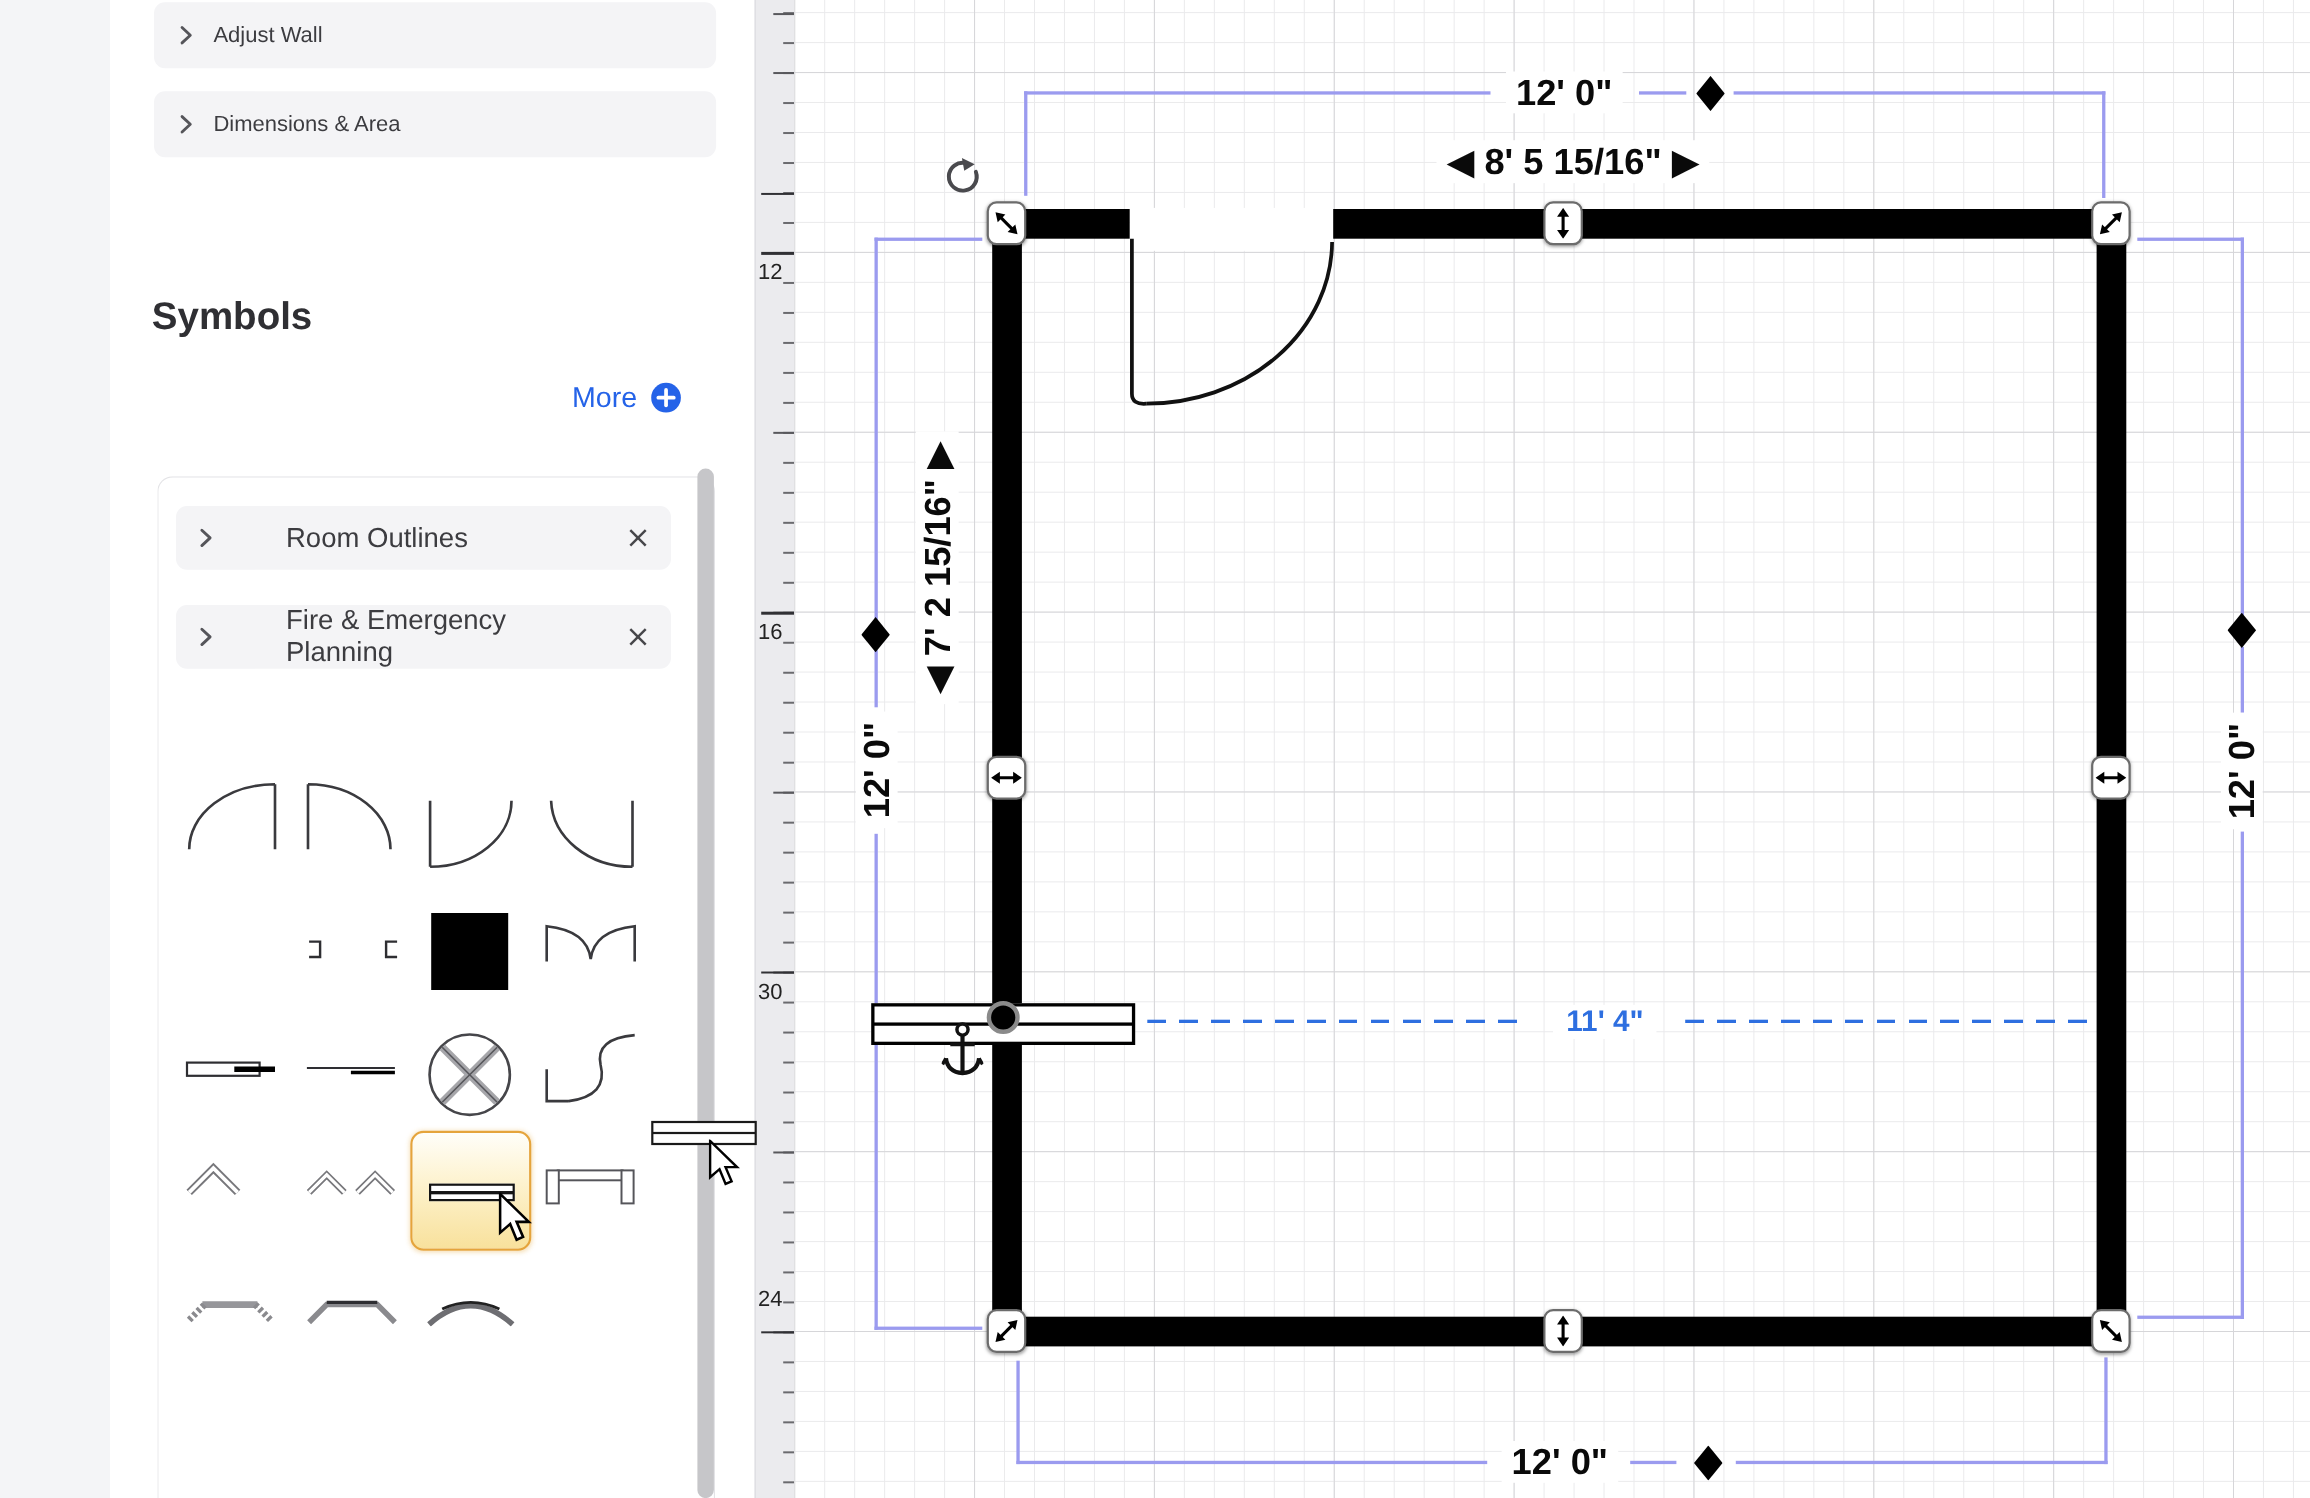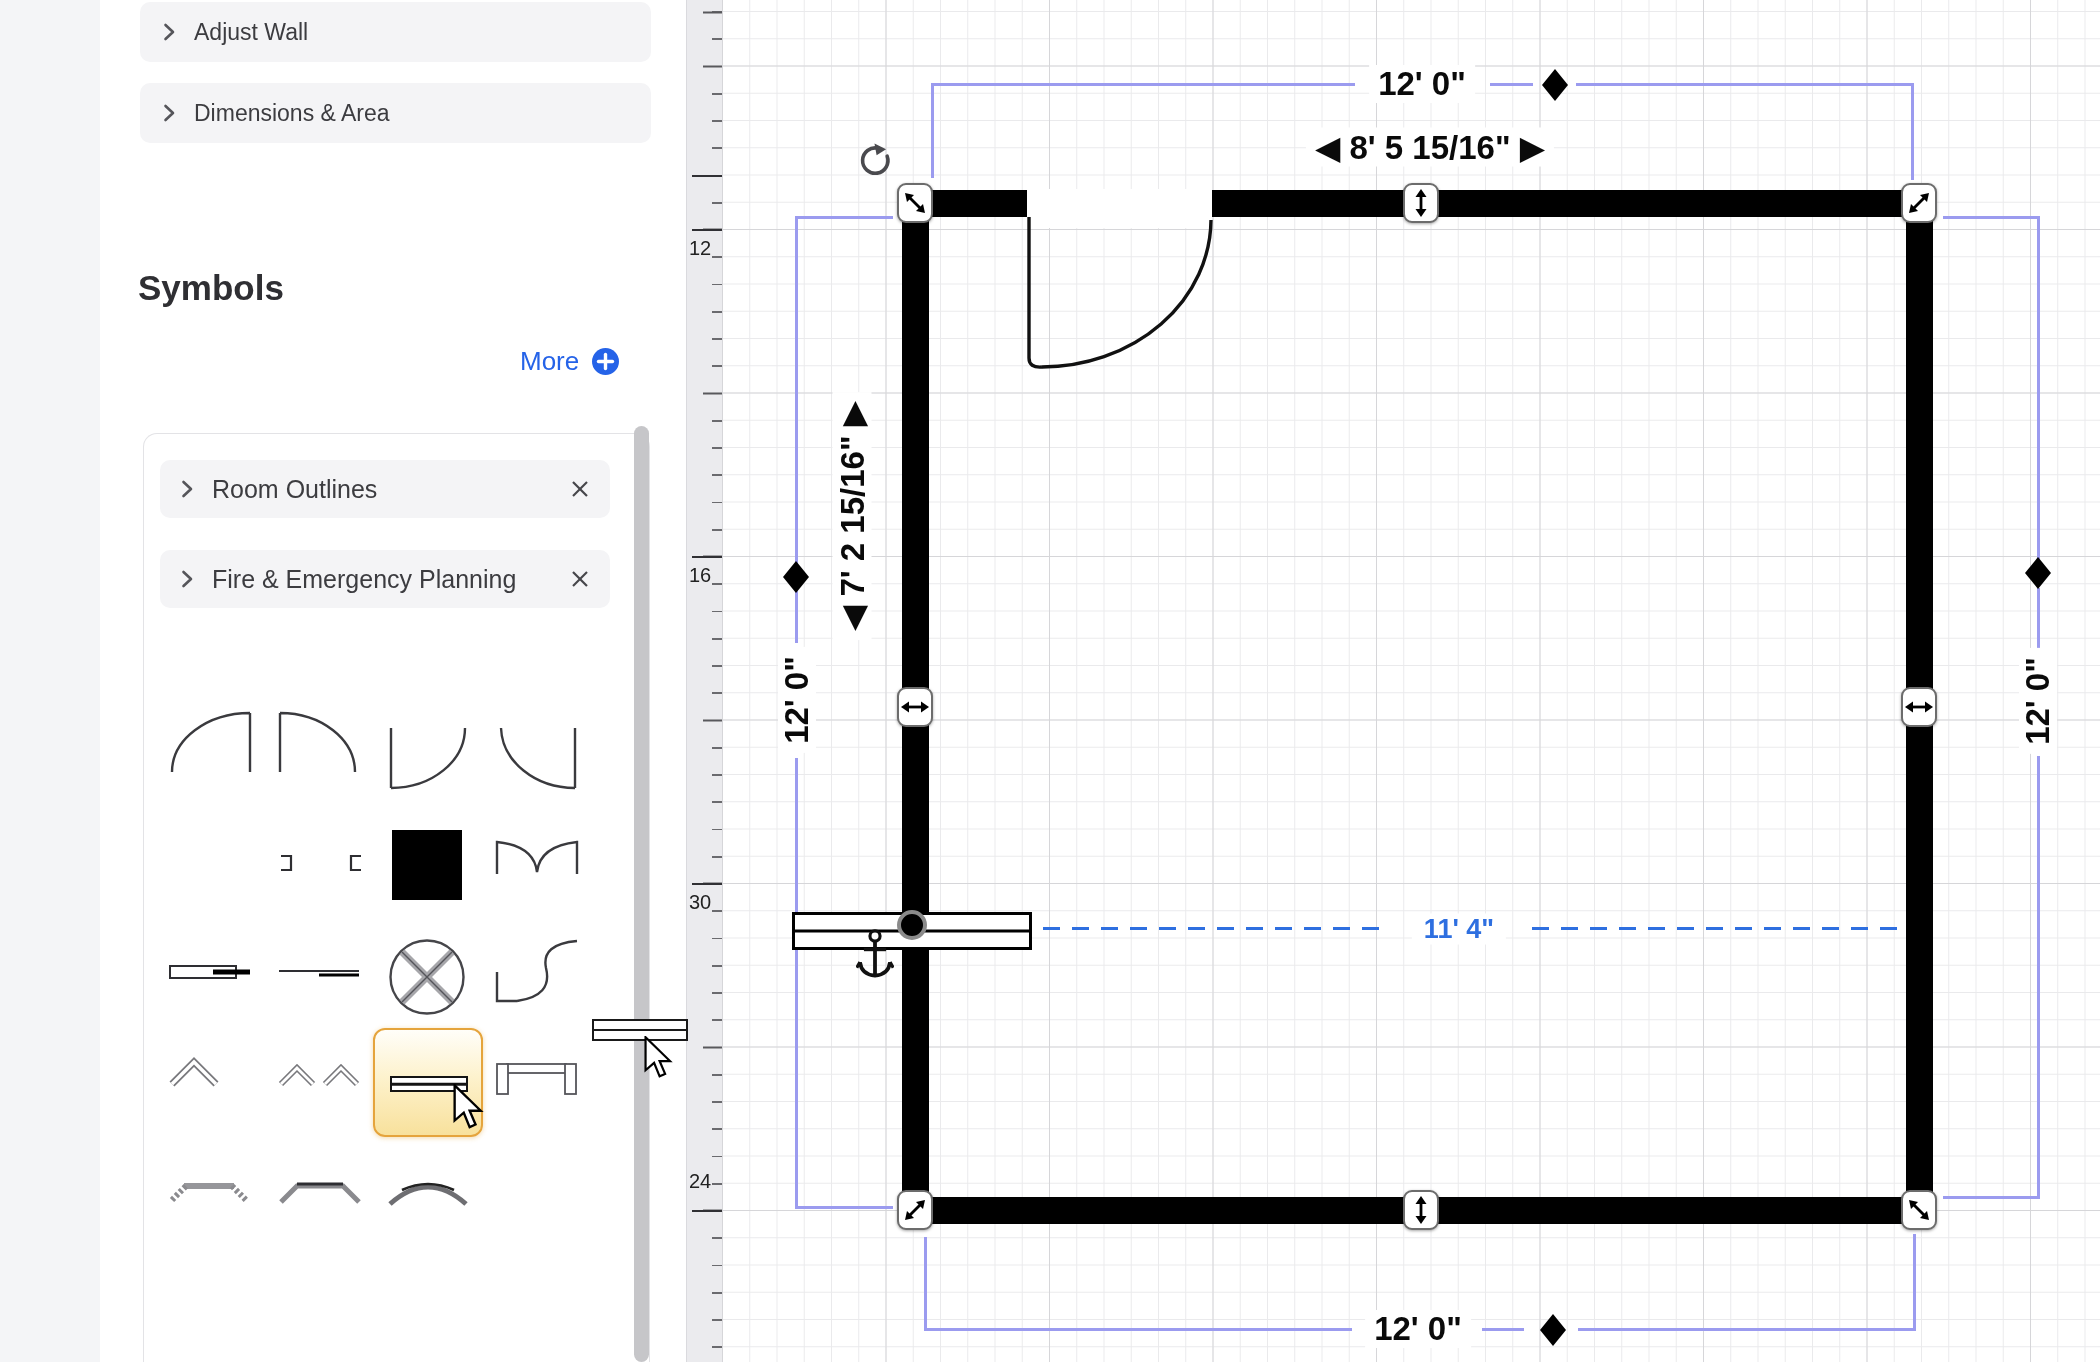--- a/index.html
+++ b/index.html
@@ -7,40 +7,40 @@
     font-family:"Liberation Sans","DejaVu Sans",sans-serif; }
   #app { position:relative; width:2100px; height:1362px; background:#fff; }
 
   
   .gutter { position:absolute; left:0; top:0; width:100px; height:1362px; background:#f4f5f7; }
 
   
   .pill { position:absolute; left:140px; width:511px; height:60px; background:#f4f4f6;
     border-radius:10px; display:flex; align-items:center; cursor:pointer; }
   .pill .chev { margin-left:22px; display:flex; }
-  .pill .plabel { margin-left:18px; font-size:23px; color:#3c3c40; }
+  .pill .plabel { margin-left:18px; font-size:20px; color:#3c3c40; }
 
   .symbols-h { position:absolute; left:138px; top:268px; font-size:35px; font-weight:700; color:#2f2f33; }
 
   .searchwrap { position:absolute; left:138px; top:332px; width:365px; height:58px; }
   .searchinput { position:absolute; left:0; top:0; width:365px; height:58px; background:#f4f4f6;
     border:none; border-radius:10px; font-size:25px; color:#3c3c40; padding-left:28px;
     font-family:"Liberation Sans","DejaVu Sans",sans-serif; }
   .searchinput::placeholder { color:#9a9aa0; }
   .searchbtn { position:absolute; right:0; top:0; width:73px; height:58px; background:#dfdfe2;
     border-radius:10px; display:flex; align-items:center; justify-content:center; cursor:pointer; }
   .more { position:absolute; left:520px; top:346px; display:flex; align-items:center; cursor:pointer; }
   .more .mlabel { font-size:26px; font-weight:500; color:#2563e8; }
   .more svg { margin-left:12px; }
 
   
   .card { position:absolute; left:143px; top:433px; width:507px; height:929px;
     background:#fff; border:1.5px solid #e3e3e6; border-bottom:none; border-radius:14px 14px 0 0; }
   .cat { position:absolute; left:160px; width:450px; height:58px; background:#f4f4f6;
-    border-radius:10px; display:flex; align-items:center; cursor:pointer; }
+    border-radius:10px; display:flex; align-items:center; cursor:pointer;gap:48px; }
   .cat .chev { margin-left:20px; display:flex; }
   .cat .clabel { margin-left:18px; font-size:25px; color:#3c3c40; flex:1; }
   .cat .xbtn { margin-right:20px; display:flex; cursor:pointer; }
   .thumb { position:absolute; left:634px; top:426px; width:15px; height:936px; background:#c6c6c9; border-radius:8px; }
 
   .sym { position:absolute; cursor:pointer; }
   .hlcell { position:absolute; left:373px; top:1028px; width:110px; height:109px;
     border:2.5px solid #e5a43c; border-radius:12px;
     background:linear-gradient(180deg,#fffef9 0%,#fdf2cd 45%,#f8e19c 100%);
     box-shadow:0 1px 5px rgba(225,160,45,.4); cursor:pointer; }

